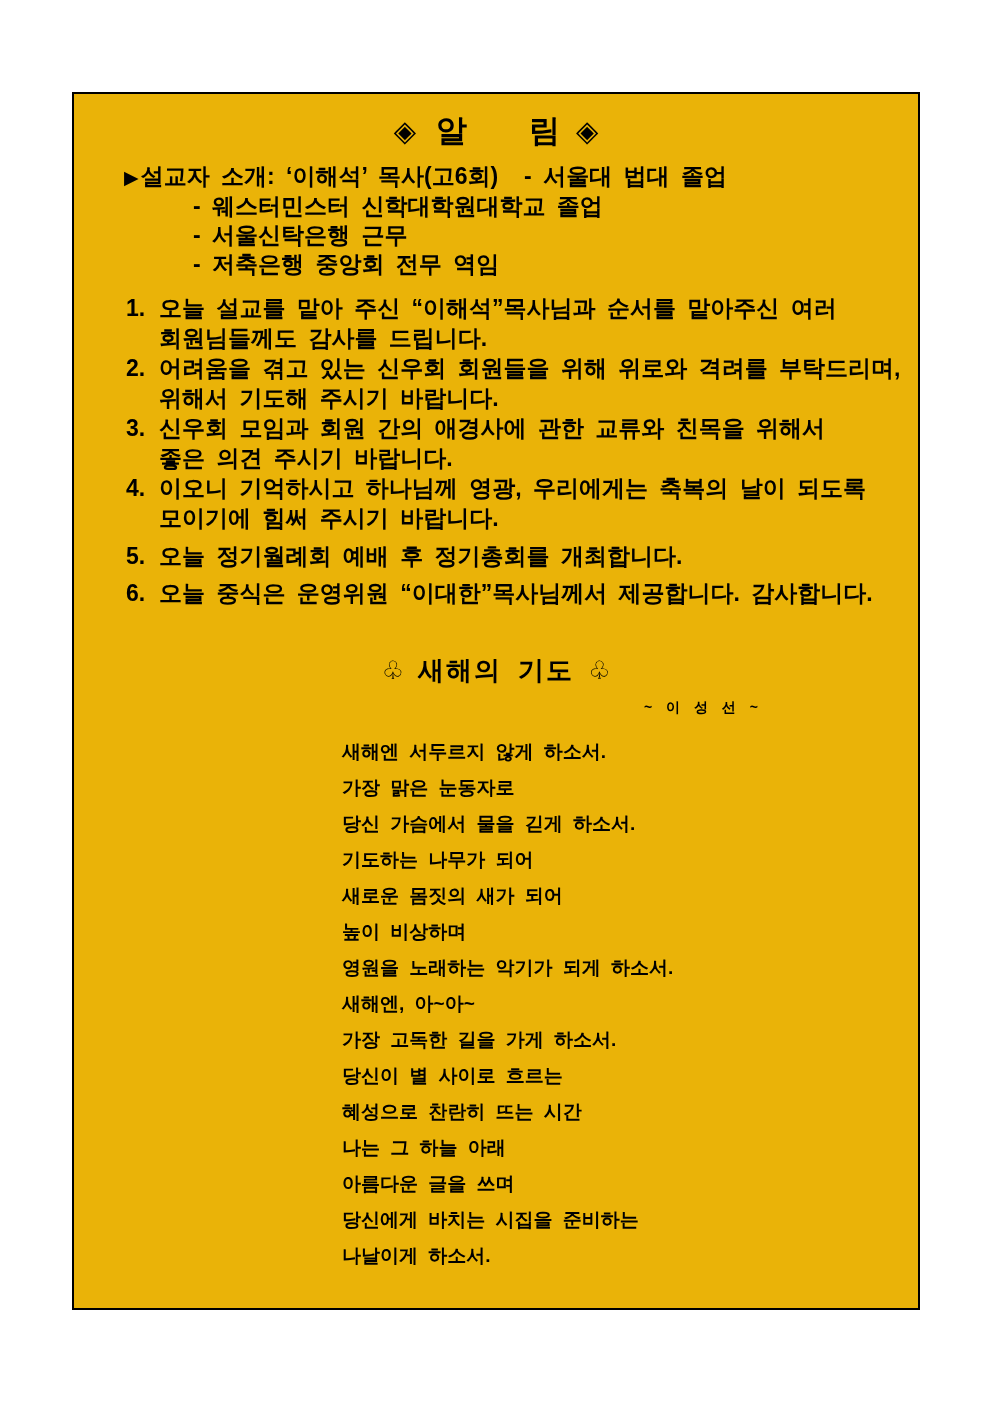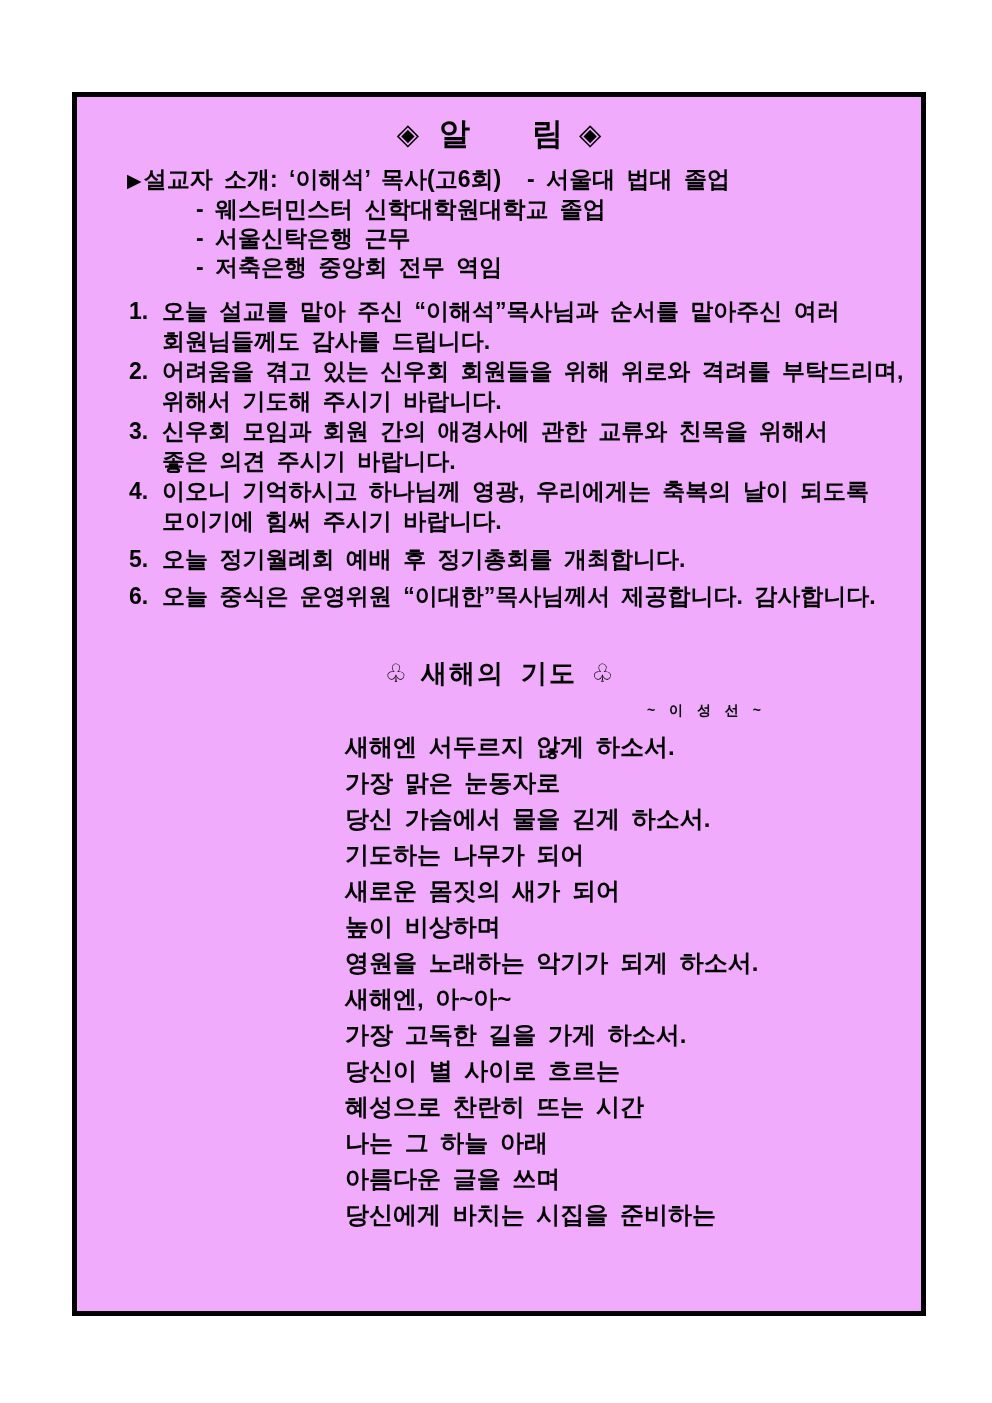--- a/index.html
+++ b/index.html
@@ -6,22 +6,22 @@
   body{
     width:992px;height:1403px;position:relative;
     background:#ffffff;color:#000000;
     font-family:"Liberation Sans","DejaVu Sans",sans-serif;
     font-weight:700;
     -webkit-font-smoothing:antialiased;
   }
   .page{
     position:absolute;left:72px;top:92px;
     width:844px;height:1214px;
-    border:5px solid #000000;
-    background:#f0abfc;
+    border:2px solid #000000;
+    background:#eab308;
     overflow:hidden;
   }
   
   .title{
     margin-top:18px;text-align:center;
     font-size:31px;line-height:38px;
   }
   .title .dia{font-size:29px;}
   .title .t1{margin-left:20px;}
   .title .t2{margin-left:62px;}
@@ -54,22 +54,22 @@
     letter-spacing:2px;word-spacing:7px;
   }
   .poem-title .clover{font-size:25px;letter-spacing:0;}
   .poem-title .pt{margin:0 14px;}
   .poem-author{
     margin:8px 0 0 570px;
     font-size:14px;line-height:26px;
     letter-spacing:5px;
   }
   .poem-lines{
-    margin:6px 0 0 268px;
-    font-size:24px;line-height:36px;
+    margin:14px 0 0 268px;
+    font-size:19px;line-height:36px;
     word-spacing:5px;white-space:nowrap;
   }
 </style>
 </head>
 <body>
 
 <div class="page">
 
   <div class="title">
     <span class="dia">◈</span><span class="t1">알</span><span class="t2">림</span><span class="dia dia-r">◈</span>
@@ -152,15 +152,16 @@
     <div>새로운 몸짓의 새가 되어</div>
     <div>높이 비상하며</div>
     <div>영원을 노래하는 악기가 되게 하소서.</div>
     <div>새해엔, 아~아~</div>
     <div>가장 고독한 길을 가게 하소서.</div>
     <div>당신이 별 사이로 흐르는</div>
     <div>혜성으로 찬란히 뜨는 시간</div>
     <div>나는 그 하늘 아래</div>
     <div>아름다운 글을 쓰며</div>
     <div>당신에게 바치는 시집을 준비하는</div>
+    <div>나날이게 하소서.</div>
   </div>
 
 </div>
 
 </body></html>

